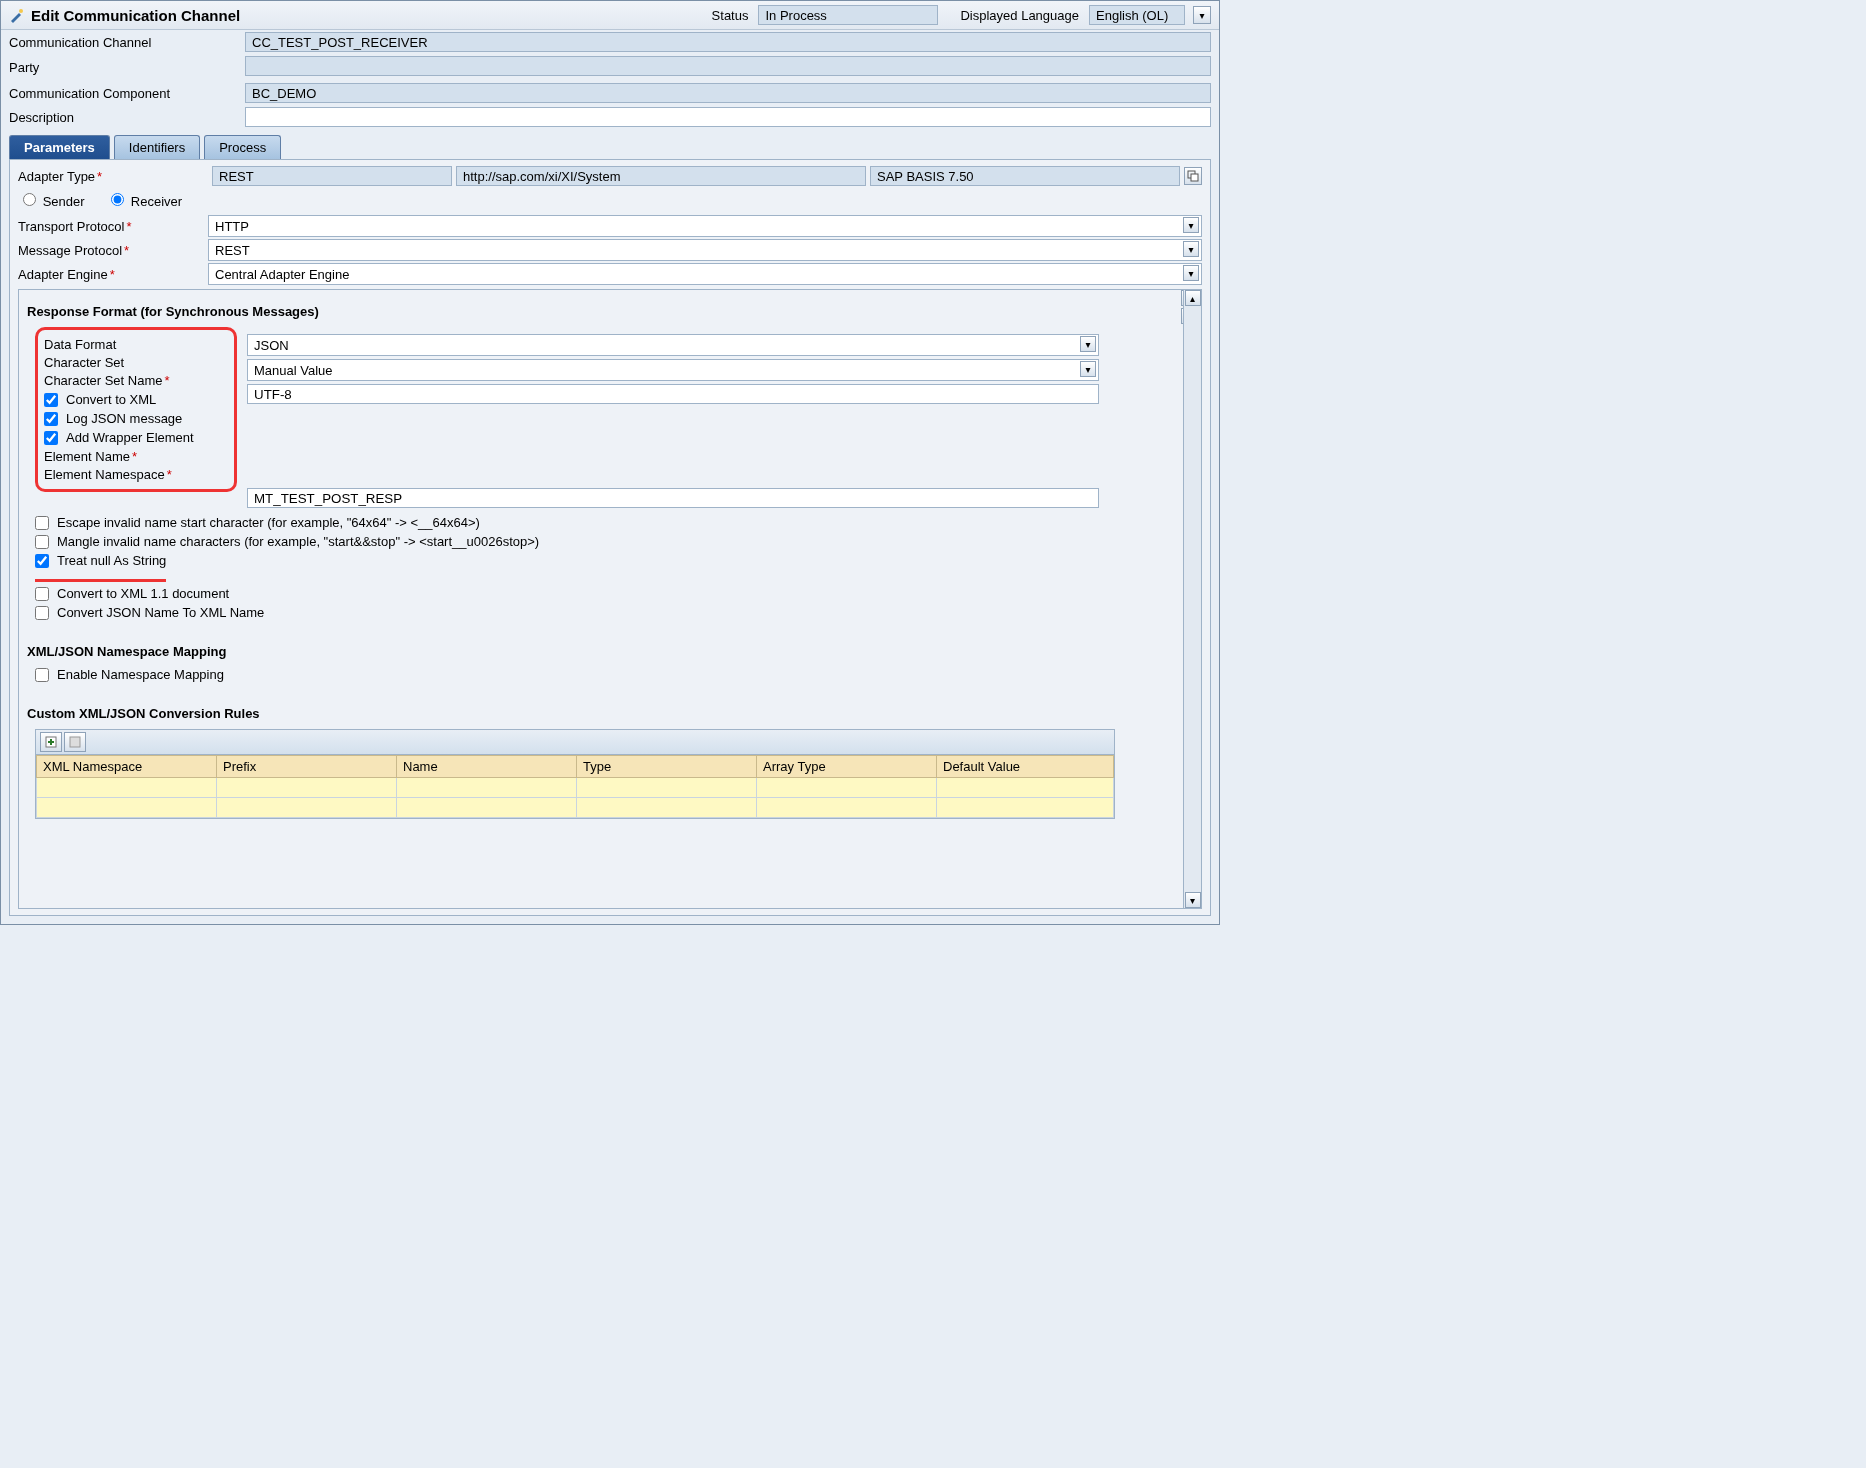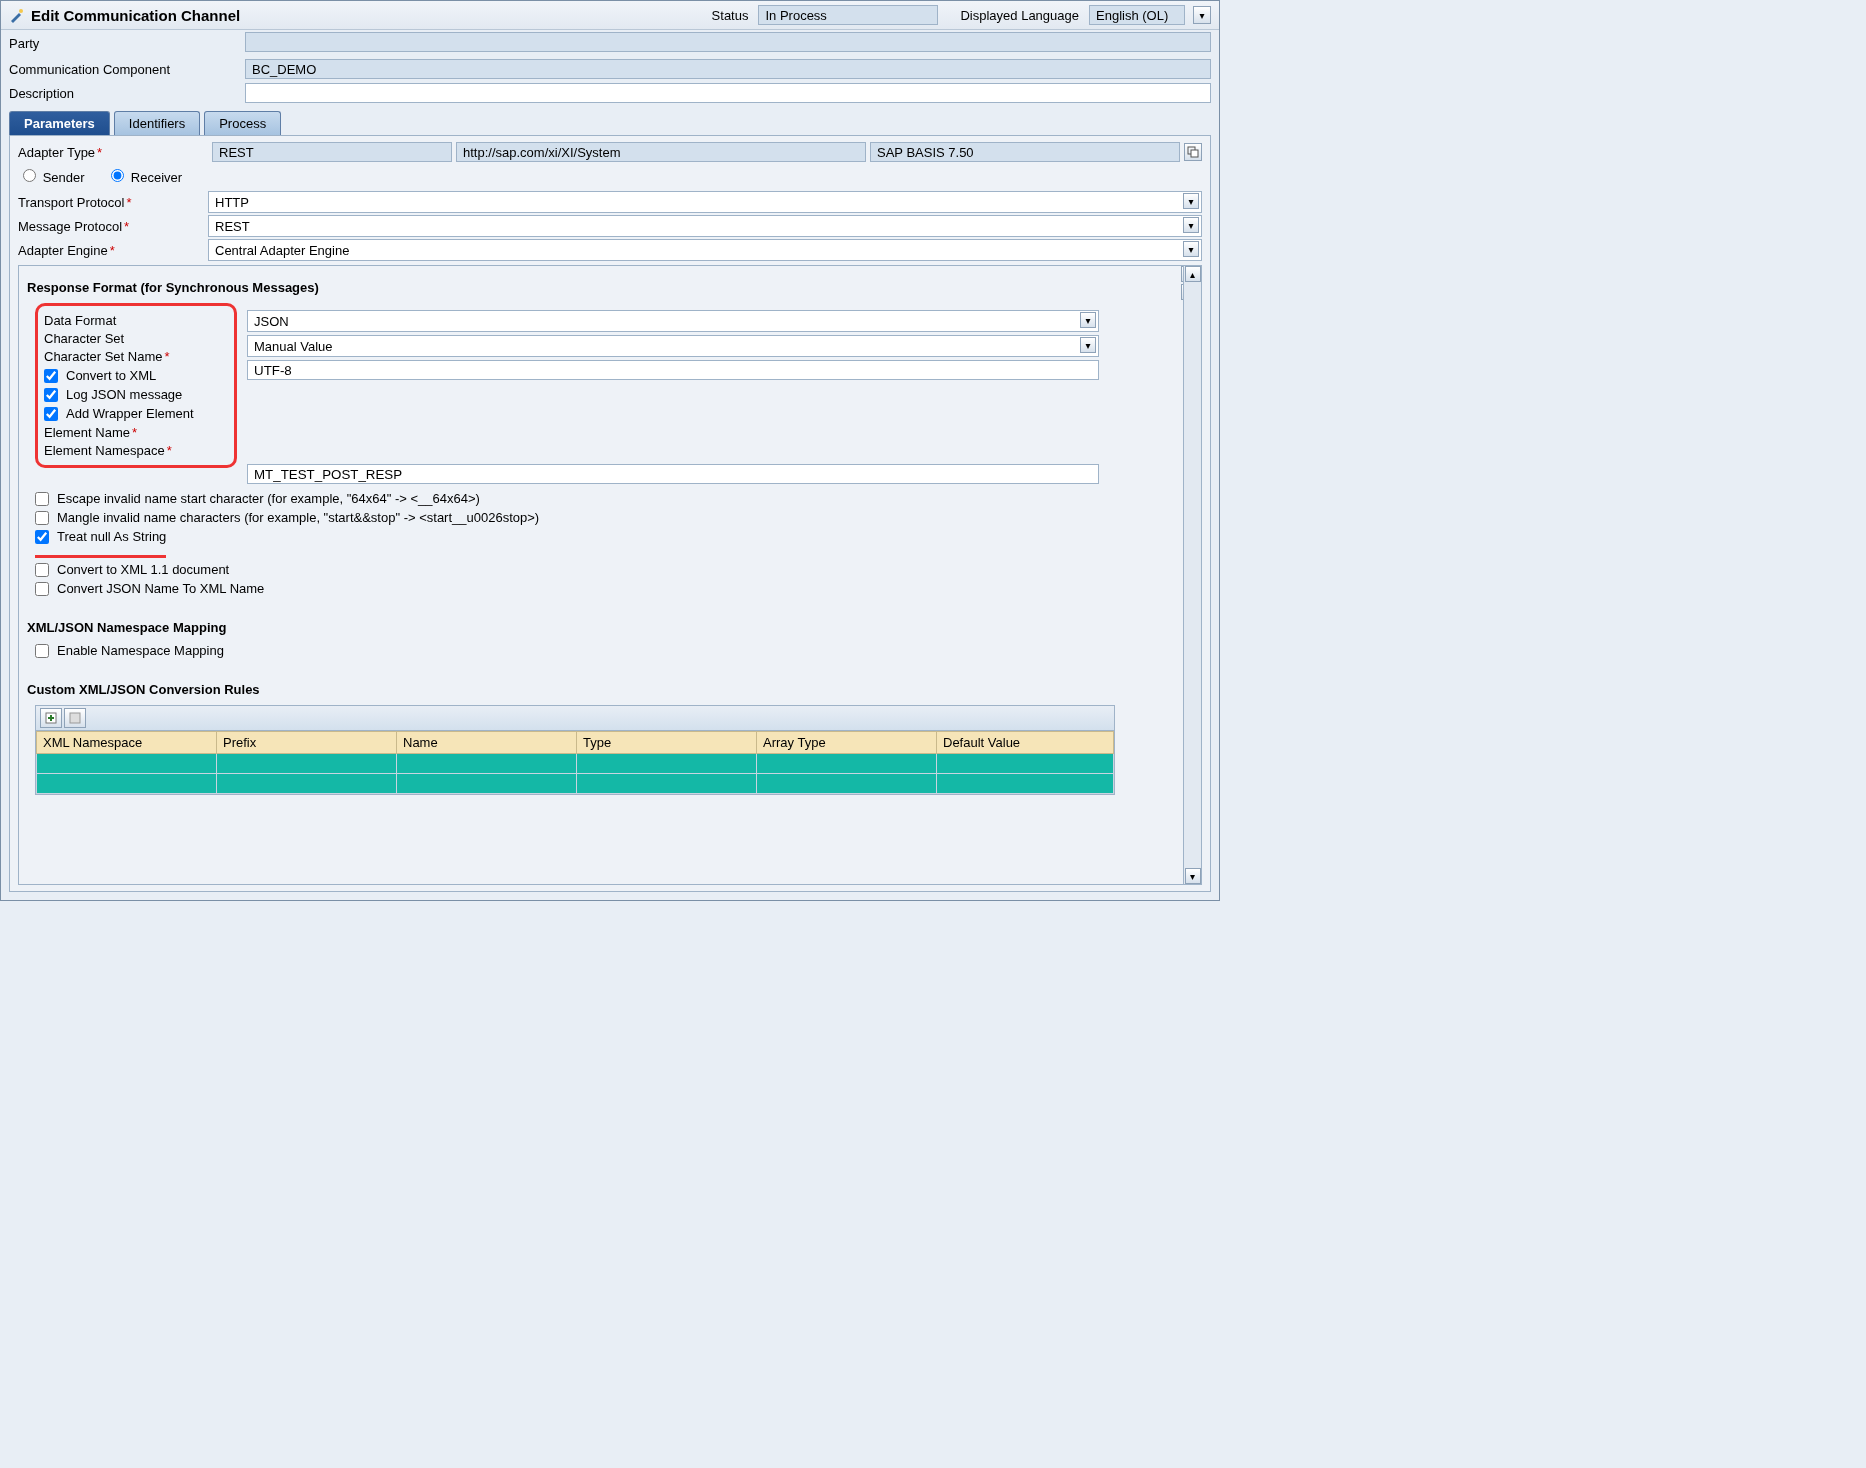--- a/index.html
+++ b/index.html
@@ -82,21 +82,21 @@
   .highlight-box {
     border: 3px solid #e33; border-radius: 10px; padding: 4px 6px 4px 6px; display: inline-block;
   }
   .cb-row { display: flex; align-items: center; margin: 4px 0; }
   .cb-row input[type=checkbox] { margin: 0 8px 0 0; width: 14px; height: 14px; }
   .fr2 { display: flex; align-items: center; margin: 3px 0; }
   .fr2 .lbl { width: 208px; }
   .fr2 .val { width: 852px; }
   .underline-red { border-bottom: 3px solid #e33; padding-bottom: 11px; display:inline-flex; align-items:center;}
   .tbl {
-    border: 1px solid #9fb3c8; width: 1080px; margin-top: 4px; background: #14b8a6;
+    border: 1px solid #9fb3c8; width: 1080px; margin-top: 4px; background: #fef9c3;
   }
   .tbl .toolbar {
     background: linear-gradient(#e8eef5,#d3e0ed); border-bottom: 1px solid #9fb3c8; padding: 2px 4px;
     display:flex; gap:2px;
   }
   .tbl .toolbar .tb-btn {
     width: 22px; height: 20px; border: 1px solid #8ea2b8; background: linear-gradient(#fff,#d7e1ec);
     display:flex;align-items:center;justify-content:center;font-size:12px;
   }
   .tbl table { width: 100%; border-collapse: collapse; table-layout: fixed; }
@@ -133,20 +133,24 @@
     </span>
     <span class="title">Edit Communication Channel</span>
     <span class="spacer"></span>
     <label>Status</label>
     <span class="readonly" style="width:180px">In Process</span>
     <label style="margin-left:16px">Displayed Language</label>
     <span class="readonly" style="width:96px">English (OL)</span>
     <span class="dd-small">▾</span>
   </div>
 
+  <div class="field-row">
+    <div class="lbl">Communication Channel</div>
+    <div class="val"><div class="readonly ro-full">CC_TEST_POST_RECEIVER</div></div>
+  </div>
   <div class="field-row">
     <div class="lbl">Party</div>
     <div class="val"><div class="readonly ro-full"></div></div>
   </div>
   <div class="field-row">
     <div class="lbl">Communication Component</div>
     <div class="val"><div class="readonly ro-full">BC_DEMO</div></div>
   </div>
   <div class="field-row">
     <div class="lbl">Description</div>

